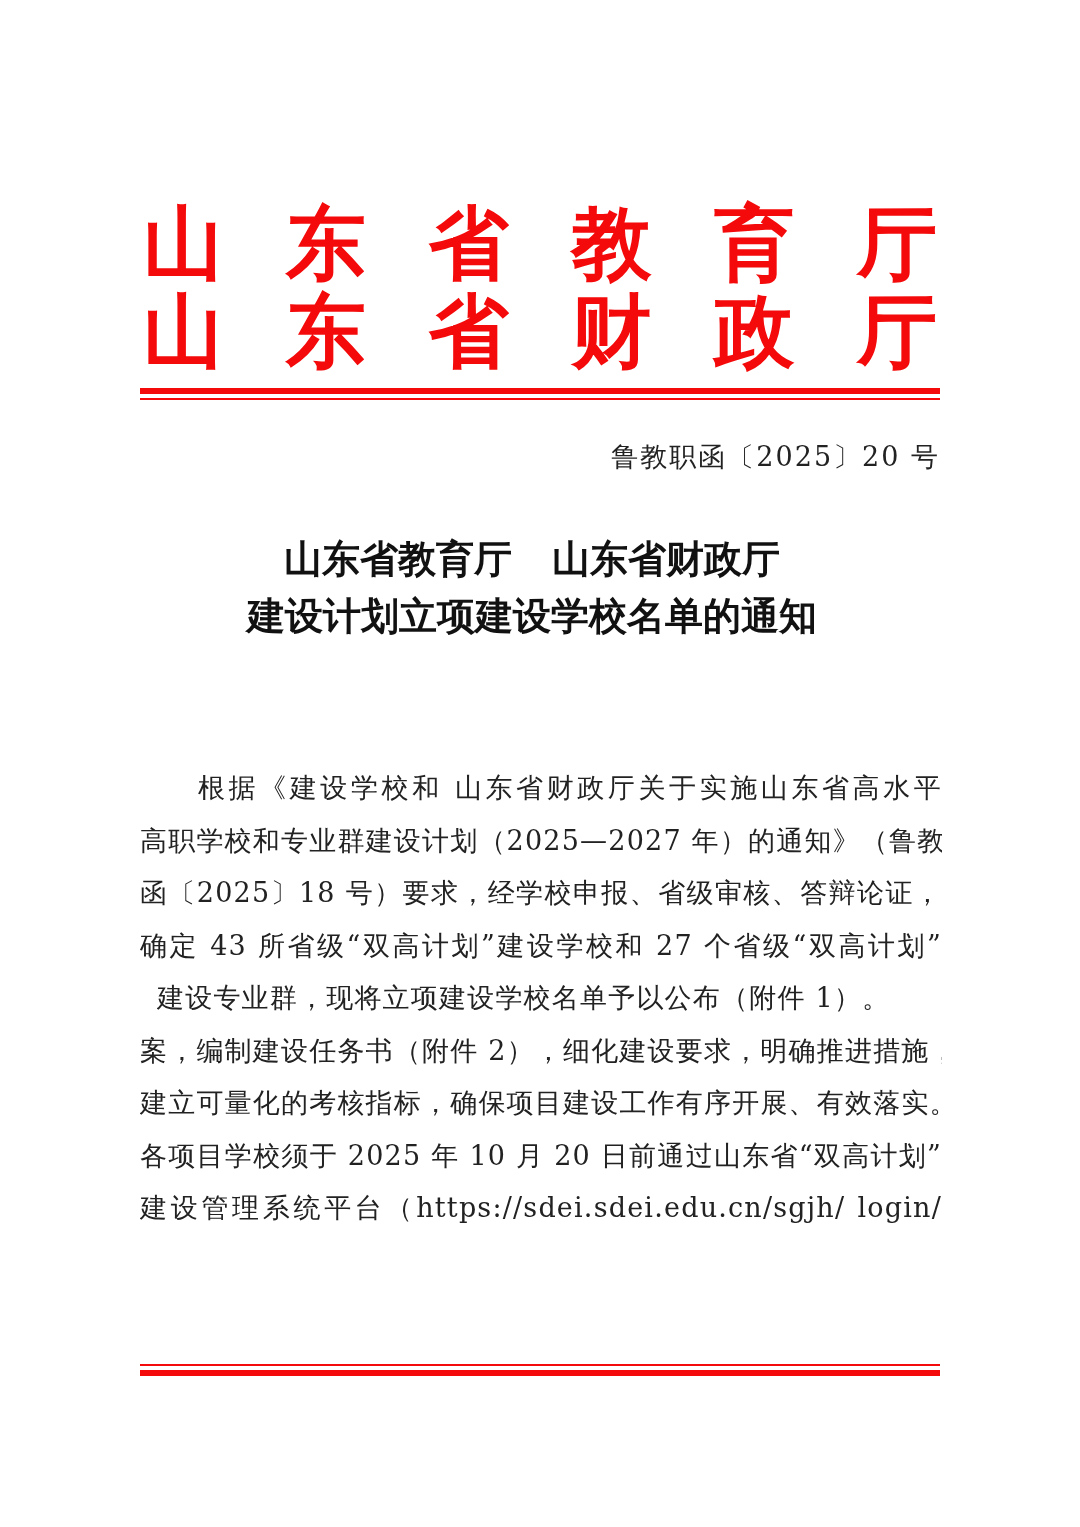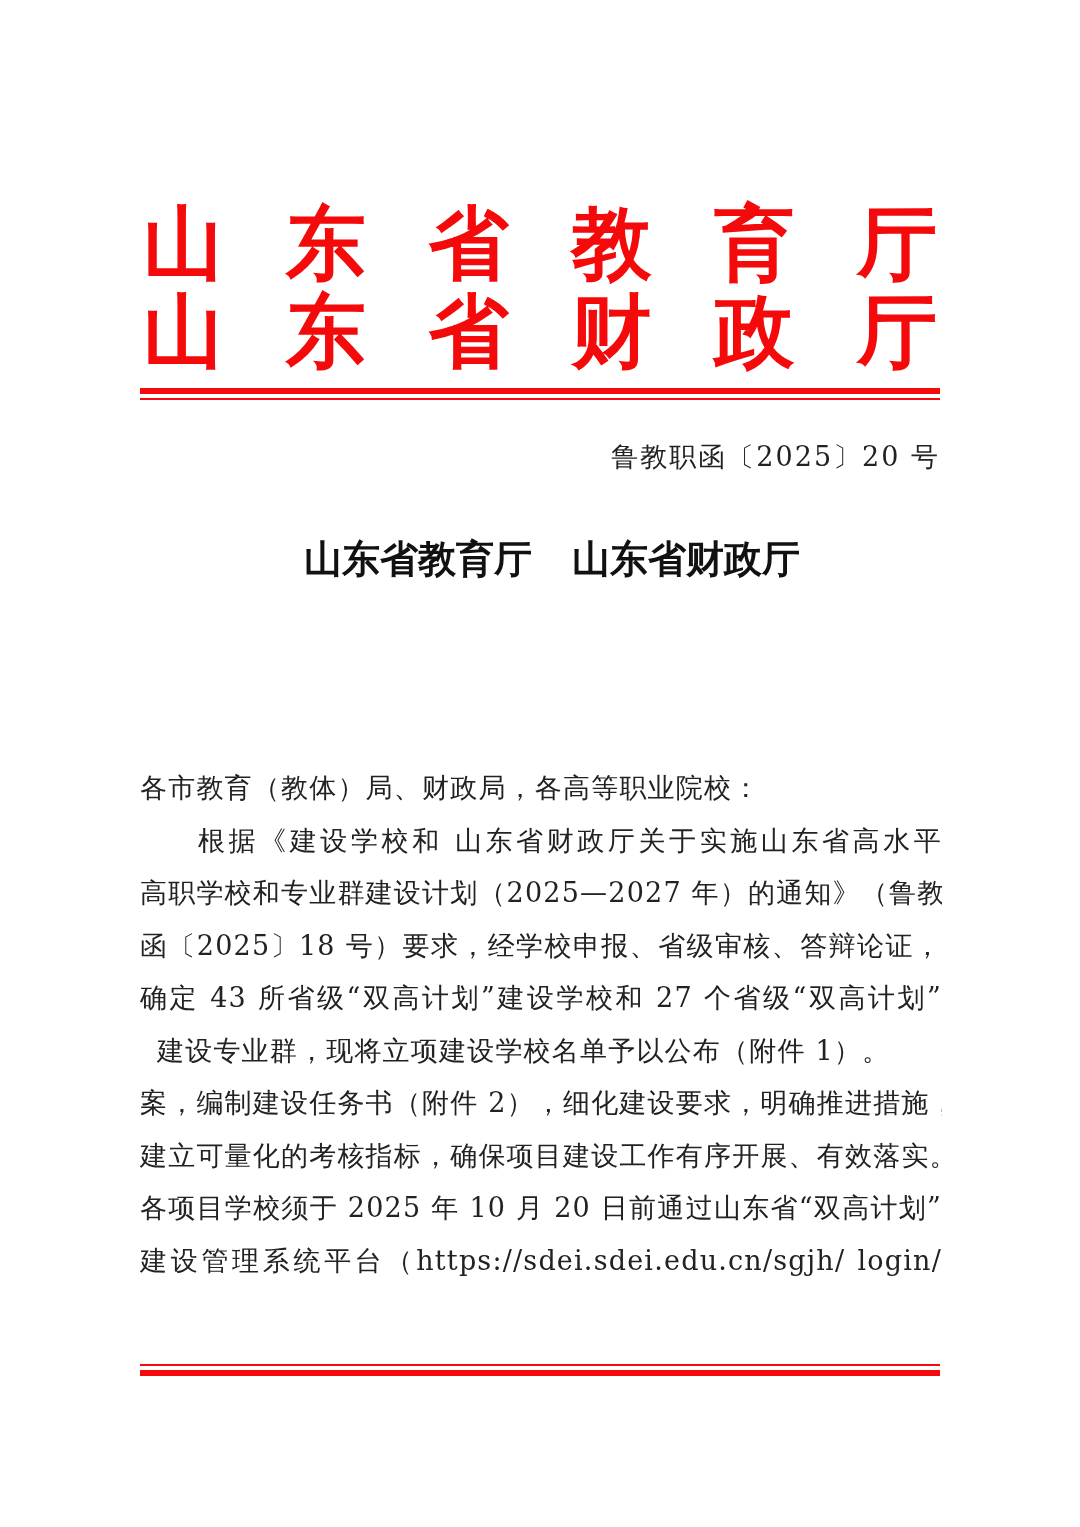--- a/index.html
+++ b/index.html
@@ -64,21 +64,21 @@
       line-height: 36px;
       letter-spacing: 2px;
       color: #222;
       white-space: nowrap;
       text-align: center;
     }
 
     
     .title {
       position: absolute;
-      left: 152px;
+      left: 132px;
       width: 800px;
       top: 530px;
       text-align: center;
       font-family: "DejaVu Serif", "Liberation Serif", serif;
       font-weight: bold;
       font-size: 38px;
       line-height: 57px;
       color: #111;
     }
     .title div { white-space: nowrap; }
@@ -131,24 +131,24 @@
 
   <div class="rule top-thick"></div>
   <div class="rule top-thin"></div>
 
   <div class="doc-number">鲁教职函〔2025〕20 号</div>
 
   <div class="title">
     <div>
       <span>山东省教育厅</span><span class="sep"></span><span>山东省财政厅</span>
     </div>
+    <div>建设计划立项建设学校名单的通知</div>
   </div>
 
   <div class="body">
-    <div class="line salutation">各市教育（教体）局、财政局，各高等职业院校：</div>
 
     <div class="line indent">根据《建设学校和 山东省财政厅关于实施山东省高水平</div>
     <div class="line">高职学校和专业群建设计划（2025—2027 年）的通知》（鲁教职</div>
     <div class="line">函〔2025〕18 号）要求，经学校申报、省级审核、答辩论证，</div>
     <div class="line">确定 43 所省级“双高计划”建设学校和 27 个省级“双高计划”</div>
     <div class="line last">建设专业群，现将立项建设学校名单予以公布（附件 1）。</div>
 
     <div class="line">案，编制建设任务书（附件 2），细化建设要求，明确推进措施，</div>
     <div class="line">建立可量化的考核指标，确保项目建设工作有序开展、有效落实。</div>
     <div class="line">各项目学校须于 2025 年 10 月 20 日前通过山东省“双高计划”</div>

